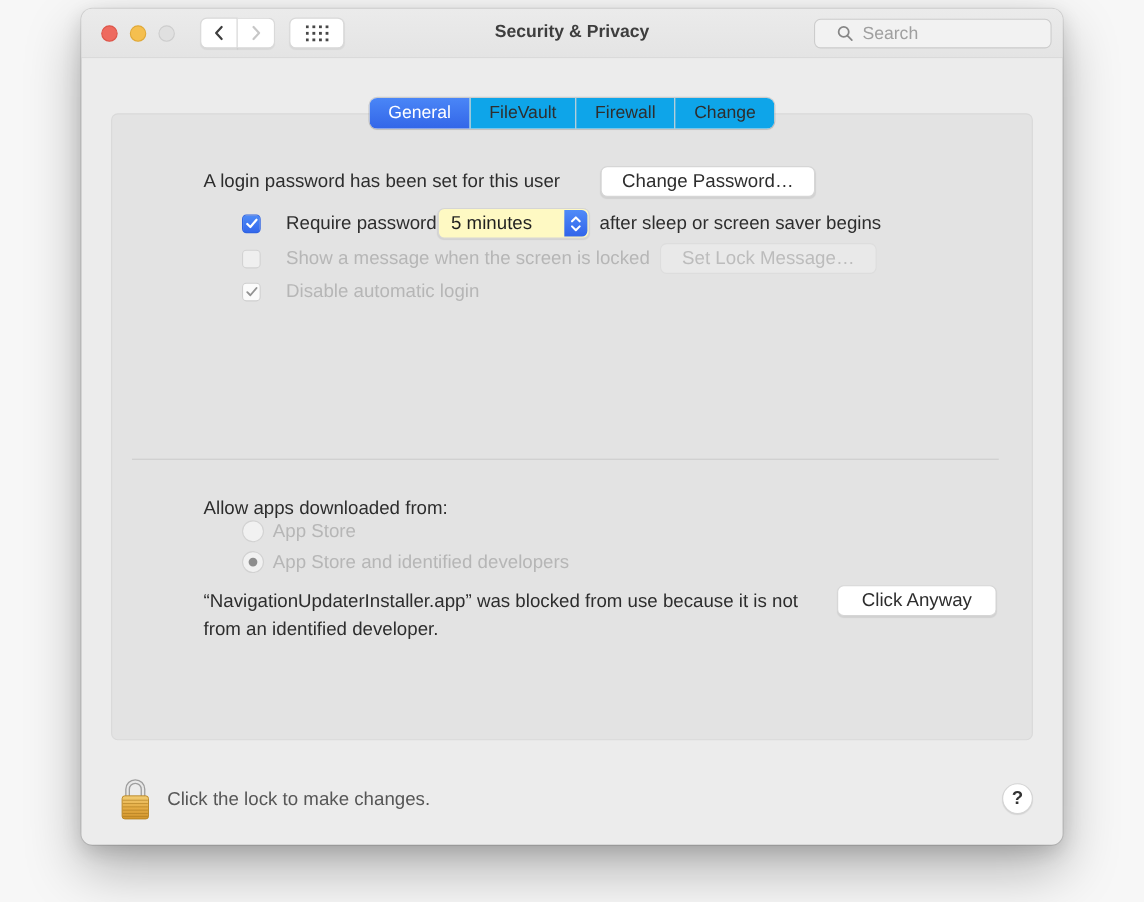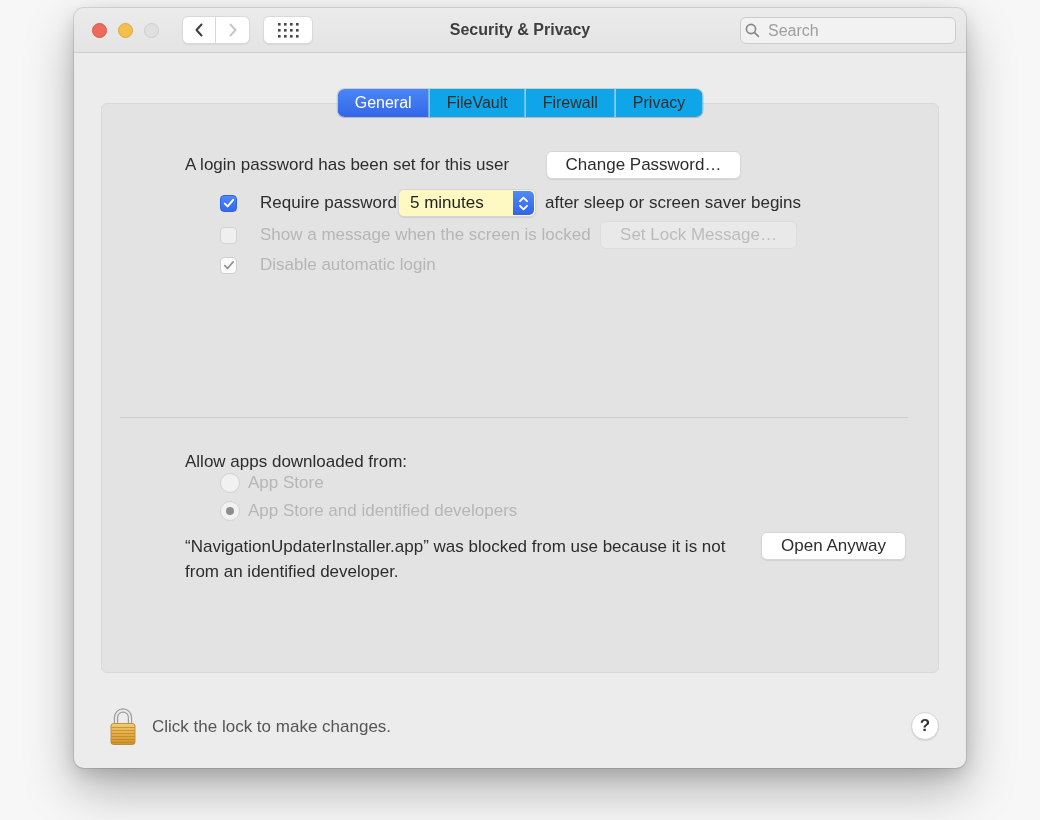--- a/index.html
+++ b/index.html
@@ -40,21 +40,21 @@
     box-shadow:0 1px 1px rgba(0,0,0,0.06);box-sizing:border-box;
   }
   .wtitle{
     position:absolute;left:0;right:0;top:0;height:44px;
     display:flex;align-items:center;justify-content:center;
     font-size:16px;font-weight:600;color:#3e3e3e;pointer-events:none;
   }
   .search{
     position:absolute;left:666px;top:9px;width:216px;height:27px;
     background:#f2f2f2;border:1px solid #cccccc;border-radius:6px;
-    display:flex;align-items:center;gap:6px;padding:0 4px;box-sizing:border-box;
+    display:flex;align-items:center;gap:6px;padding:0 20px;box-sizing:border-box;
   }
   .search input{
     border:none;background:transparent;outline:none;flex:1;
     font-size:16px;color:#3c3c3c;font-family:inherit;min-width:0;
   }
   .search input::placeholder{color:#9f9f9f;}
   
   .tabs{
     position:absolute;top:81px;left:50%;transform:translateX(-50%);
     display:flex;height:28px;border-radius:7px;
@@ -171,21 +171,21 @@
           <line x1="9.6" y1="9.6" x2="13.4" y2="13.4" stroke="#868686" stroke-width="1.6" stroke-linecap="round"></line>
         </svg>
       <input type="text" placeholder="Search" style="">
     </div>
   </div>
 
   <div class="tabs">
     <div class="tab selected">General</div>
     <div class="tab">FileVault</div>
     <div class="tab">Firewall</div>
-    <div class="tab">Privacy</div>
+    <div class="tab">Change</div>
   </div>
 
   <div class="panel"></div>
 
   <div class="abs vrow" style="left:111px;top:143px;">
     <span class="txt">A login password has been set for this user</span>
   </div>
   <button class="abs btn" style="left:472px;top:143px;width:195px;height:28px;">Change Password…</button>
 
   <div class="abs vrow gap9" style="left:146px;top:181px;">
@@ -234,21 +234,21 @@
     <span class="txt dis">App Store</span>
   </div>
   <div class="abs vrow gap8" style="left:146px;top:489px;">
     <span class="radio">
         <span class="dot"></span>
       </span>
     <span class="txt dis">App Store and identified developers</span>
   </div>
 
   <div class="abs blocked" style="left:111px;top:526px;">“NavigationUpdaterInstaller.app” was blocked from use because it is not from an identified developer.</div>
-  <button class="abs btn" style="left:687px;top:524px;width:145px;height:28px;">Open Anyway</button>
+  <button class="abs btn" style="left:687px;top:524px;width:145px;height:28px;">Click Anyway</button>
 
   <div class="abs" style="left:34px;top:697px;">
     <svg width="30" height="42" viewBox="0 0 30 42">
       <defs>
         <linearGradient id="gold" x1="0" y1="0" x2="0" y2="1">
           <stop offset="0" stop-color="#f2cd75"></stop>
             <stop offset="0.5" stop-color="#e5ad45"></stop>
             <stop offset="1" stop-color="#d2952e"></stop>
         </linearGradient>
       </defs>

